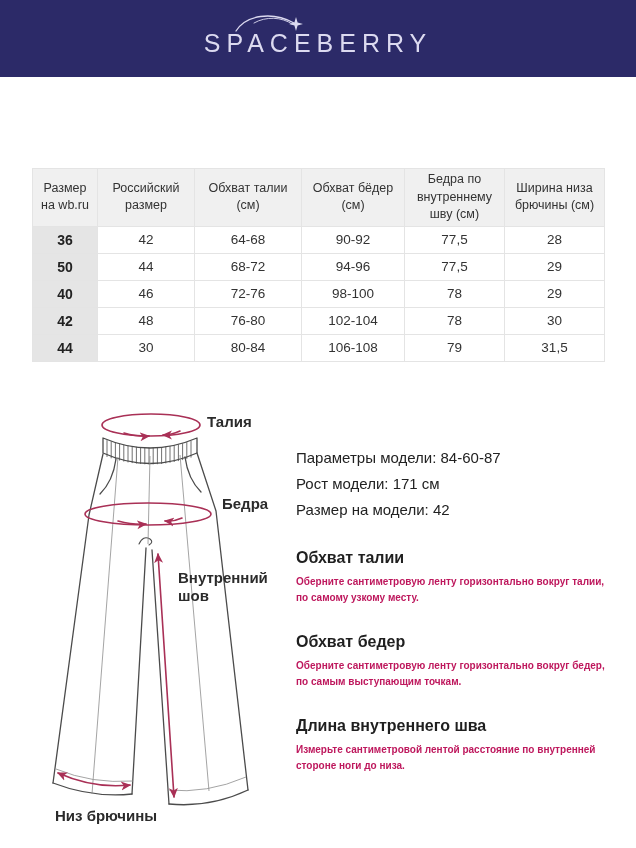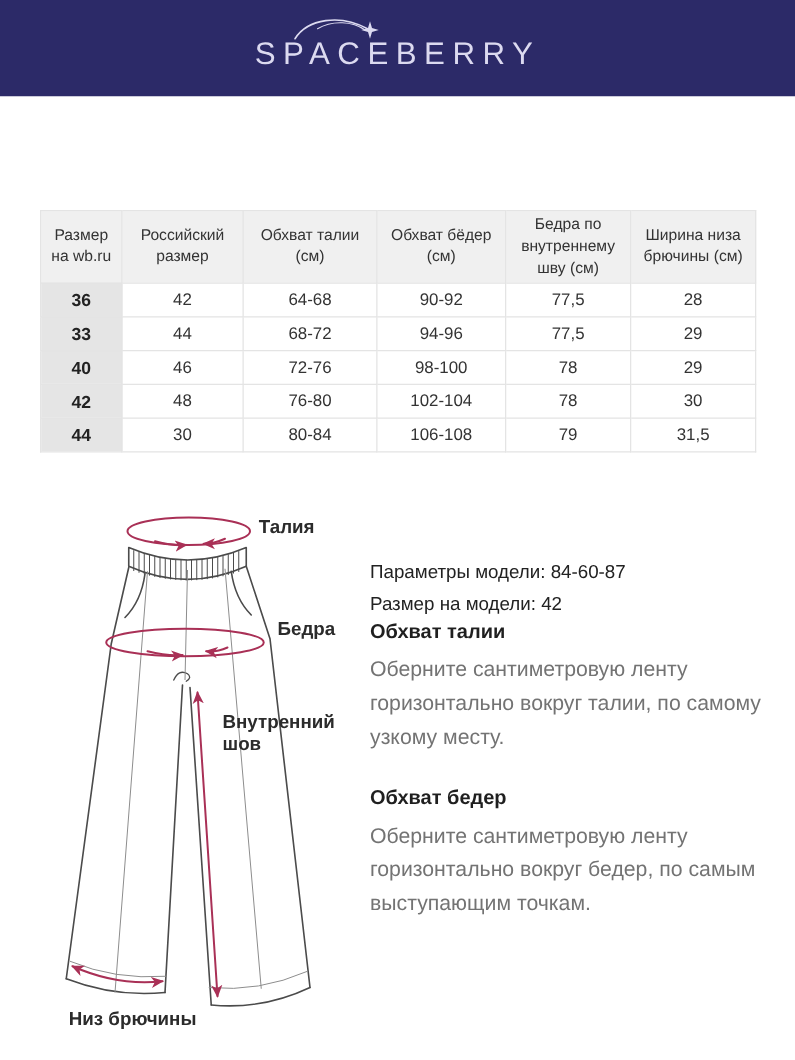--- a/index.html
+++ b/index.html
@@ -38,25 +38,25 @@
     position:absolute; font-size:15px; font-weight:bold; color:#2b2b2b; line-height:1.25;
   }
   .lbl-waist{ left:207px; top:16px; }
   .lbl-hips{ left:222px; top:98px; }
   .lbl-inseam{ left:178px; top:172px; width:96px; }
   .lbl-hem{ left:55px; top:410px; }
 
   .info-col{ position:absolute; left:296px; top:48px; width:322px; }
   .model-info div{ font-size:15px; line-height:26px; color:#222; }
   .model-info .mi-label{ font-weight:normal; }
-  .guide{ }
+  .guide{ margin-top:26px; }
   .guide-section{ margin-top:27px; }
   .guide-section:first-child{ margin-top:0; }
   .guide-title{ font-size:16px; font-weight:bold; color:#1f1f1f; margin-bottom:7px; }
-  .guide-text{ font-size:17px; line-height:1.6; color:#737373; }
+  .guide-text{ font-size:10px; line-height:1.6; color:#be185d;font-weight:bold; }
 </style>
 </head>
 <body>
 
 <div class="brand-header">
   <div class="logo">
     <svg class="comet" viewBox="0 0 78 30">
       <path d="M4,22 C14,6 40,2 62,14" fill="none" stroke="#dcdaf0" stroke-width="1.3" stroke-linecap="round"></path>
       <path d="M22,14 C34,7 50,8 60,15" fill="none" stroke="#dcdaf0" stroke-width="0.9" stroke-linecap="round"></path>
       <path d="M64,8 L65.6,13.4 L71,15 L65.6,16.6 L64,22 L62.4,16.6 L57,15 L62.4,13.4 Z" fill="#dcdaf0"></path>
@@ -88,21 +88,21 @@
     <tbody>
       <tr>
         <td class="size-col">36</td>
         <td>42</td>
         <td>64-68</td>
         <td>90-92</td>
         <td>77,5</td>
         <td>28</td>
       </tr>
       <tr>
-        <td class="size-col">33</td>
+        <td class="size-col">50</td>
         <td>44</td>
         <td>68-72</td>
         <td>94-96</td>
         <td>77,5</td>
         <td>29</td>
       </tr>
       <tr>
         <td class="size-col">40</td>
         <td>46</td>
         <td>72-76</td>
@@ -177,29 +177,37 @@
   <div class="diag-label lbl-inseam">Внутренний шов</div>
   <div class="diag-label lbl-hem">Низ брючины</div>
 
   <div class="info-col">
     <div class="model-info">
       <div>
         <span class="mi-label">Параметры модели:</span>
         <span>84-60-87</span>
       </div>
       <div>
+        <span class="mi-label">Рост модели:</span>
+        <span>171 см</span>
+      </div>
+      <div>
         <span class="mi-label">Размер на модели:</span>
         <span>42</span>
       </div>
     </div>
 
     <div class="guide">
       <div class="guide-section">
         <div class="guide-title">Обхват талии</div>
         <div class="guide-text">Оберните сантиметровую ленту горизонтально вокруг талии, по самому узкому месту.</div>
       </div>
       <div class="guide-section">
         <div class="guide-title">Обхват бедер</div>
         <div class="guide-text">Оберните сантиметровую ленту горизонтально вокруг бедер, по самым выступающим точкам.</div>
       </div>
+      <div class="guide-section">
+        <div class="guide-title">Длина внутреннего шва</div>
+        <div class="guide-text">Измерьте сантиметровой лентой расстояние по внутренней стороне ноги до низа.</div>
+      </div>
     </div>
   </div>
 </div>
 
 </body></html>

